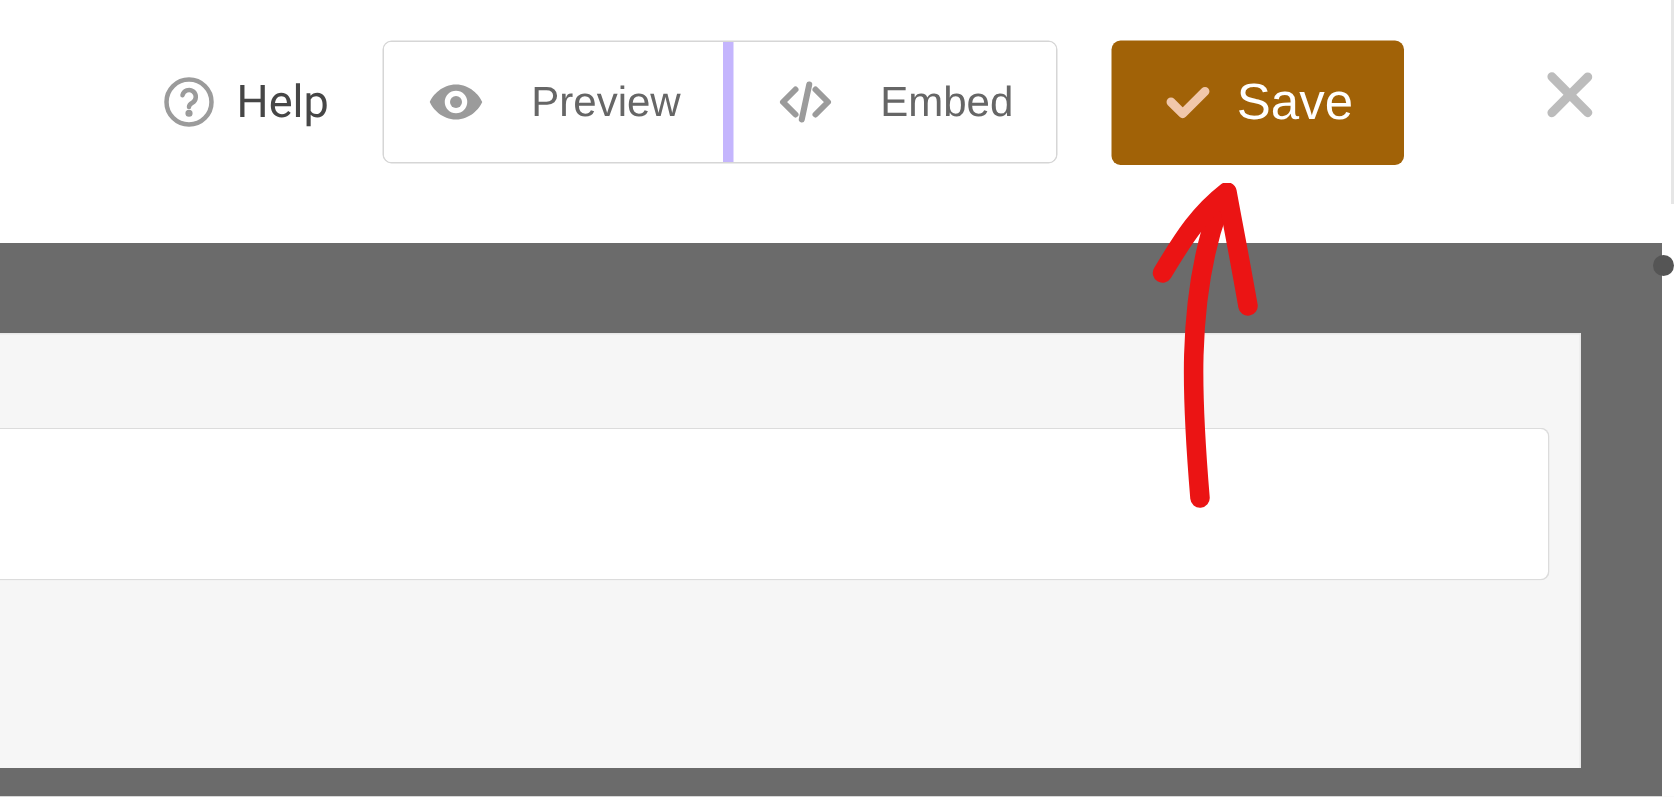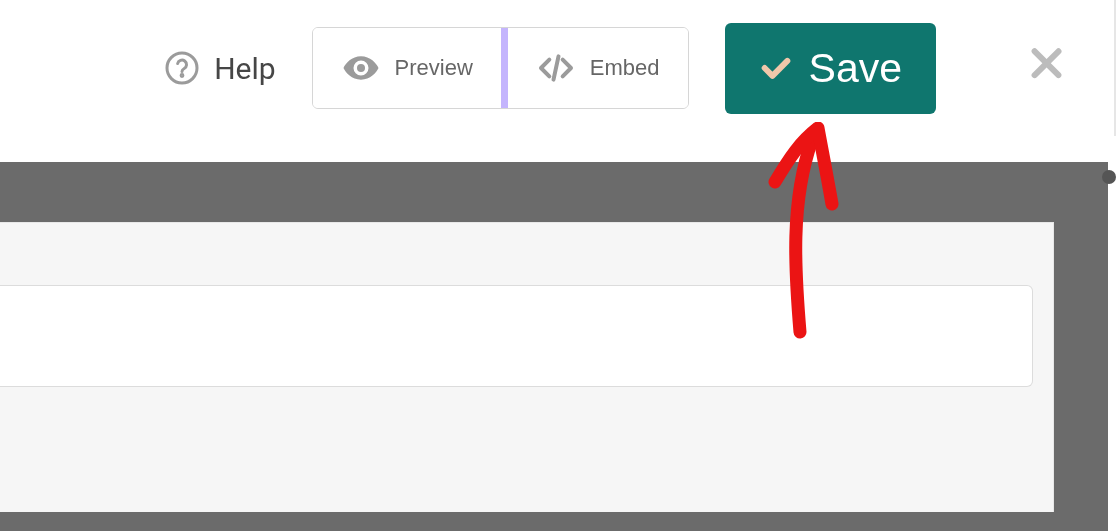--- a/index.html
+++ b/index.html
@@ -39,39 +39,39 @@
     .button-group {
       display: flex;
       border: 1px solid #d6d6d6;
       border-radius: 6px;
       overflow: hidden;
       margin-left: 8px;
     }
     .group-btn {
       display: flex;
       align-items: center;
-      gap: 14px;
+      gap: 30px;
       padding: 20px 28px;
       background: #ffffff;
       cursor: pointer;
       color: #666666;
-      font-size: 22px;
+      font-size: 28px;
       border: none;
     }
     .group-btn + .group-btn {
       border-left: 7px solid #c4b5fd;
     }
     .save-btn {
       display: flex;
       align-items: center;
       gap: 16px;
       padding: 22px 34px;
-      background: #0f766e;
+      background: #a16207;
       color: #ffffff;
-      font-size: 41px;
+      font-size: 34px;
       font-weight: 500;
       border: none;
       border-radius: 6px;
       cursor: pointer;
       margin-left: 36px;
     }
     .close-btn {
       margin-left: 78px;
       margin-right: 22px;
       cursor: pointer;

